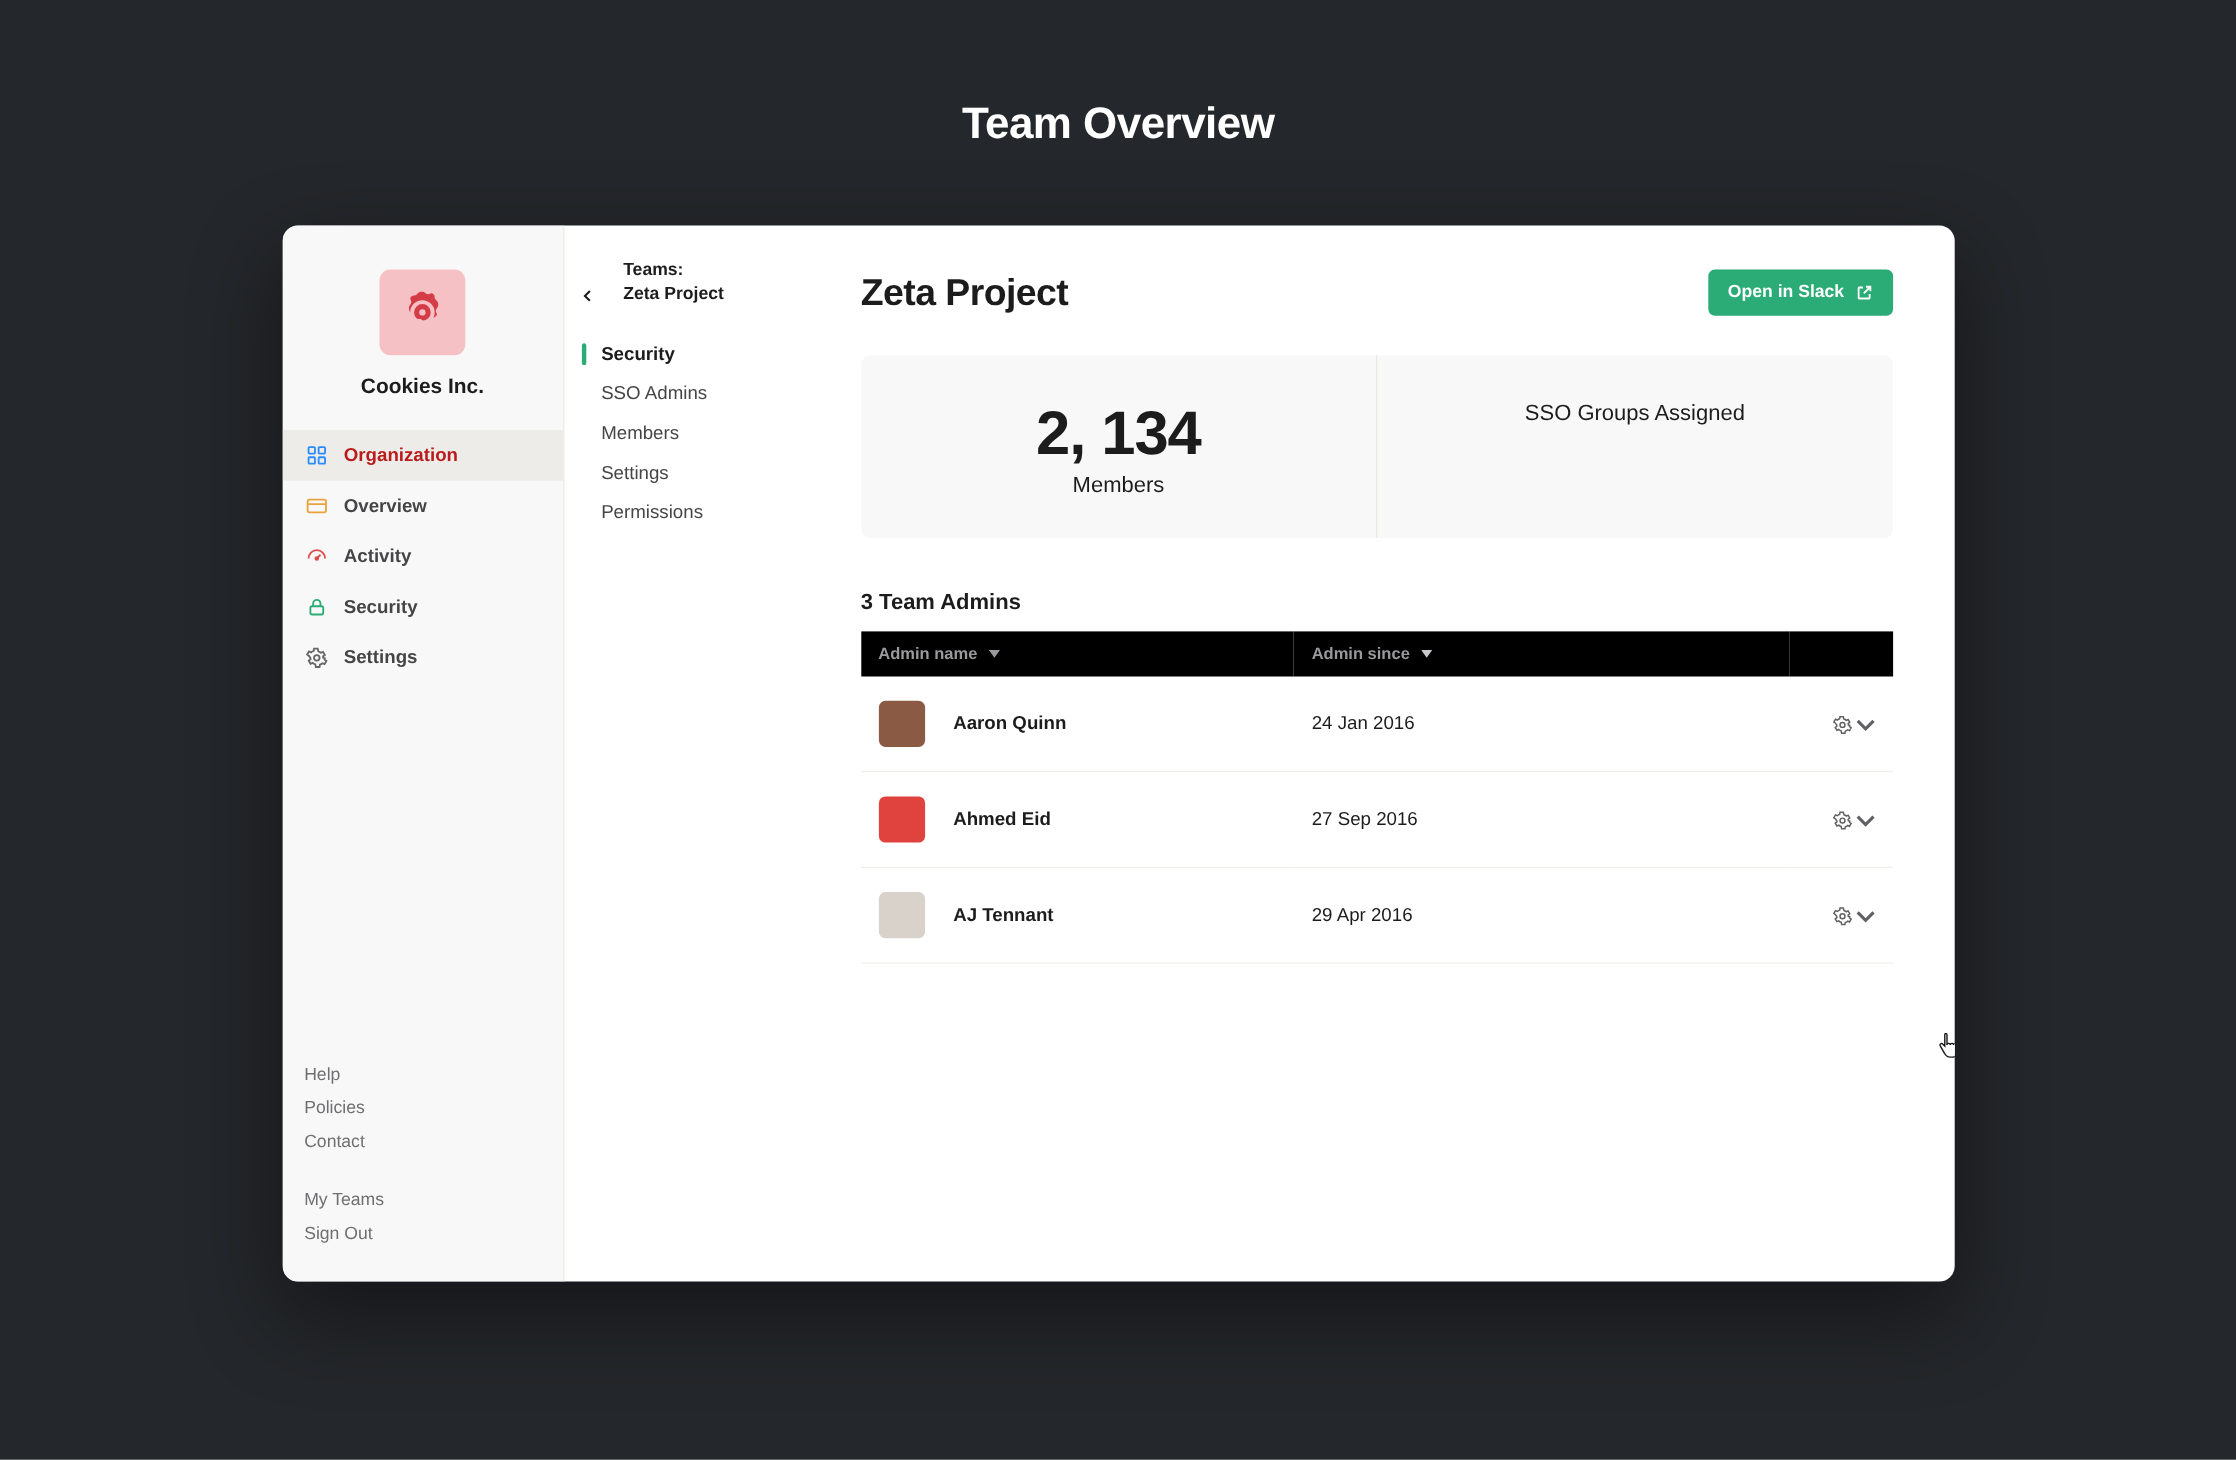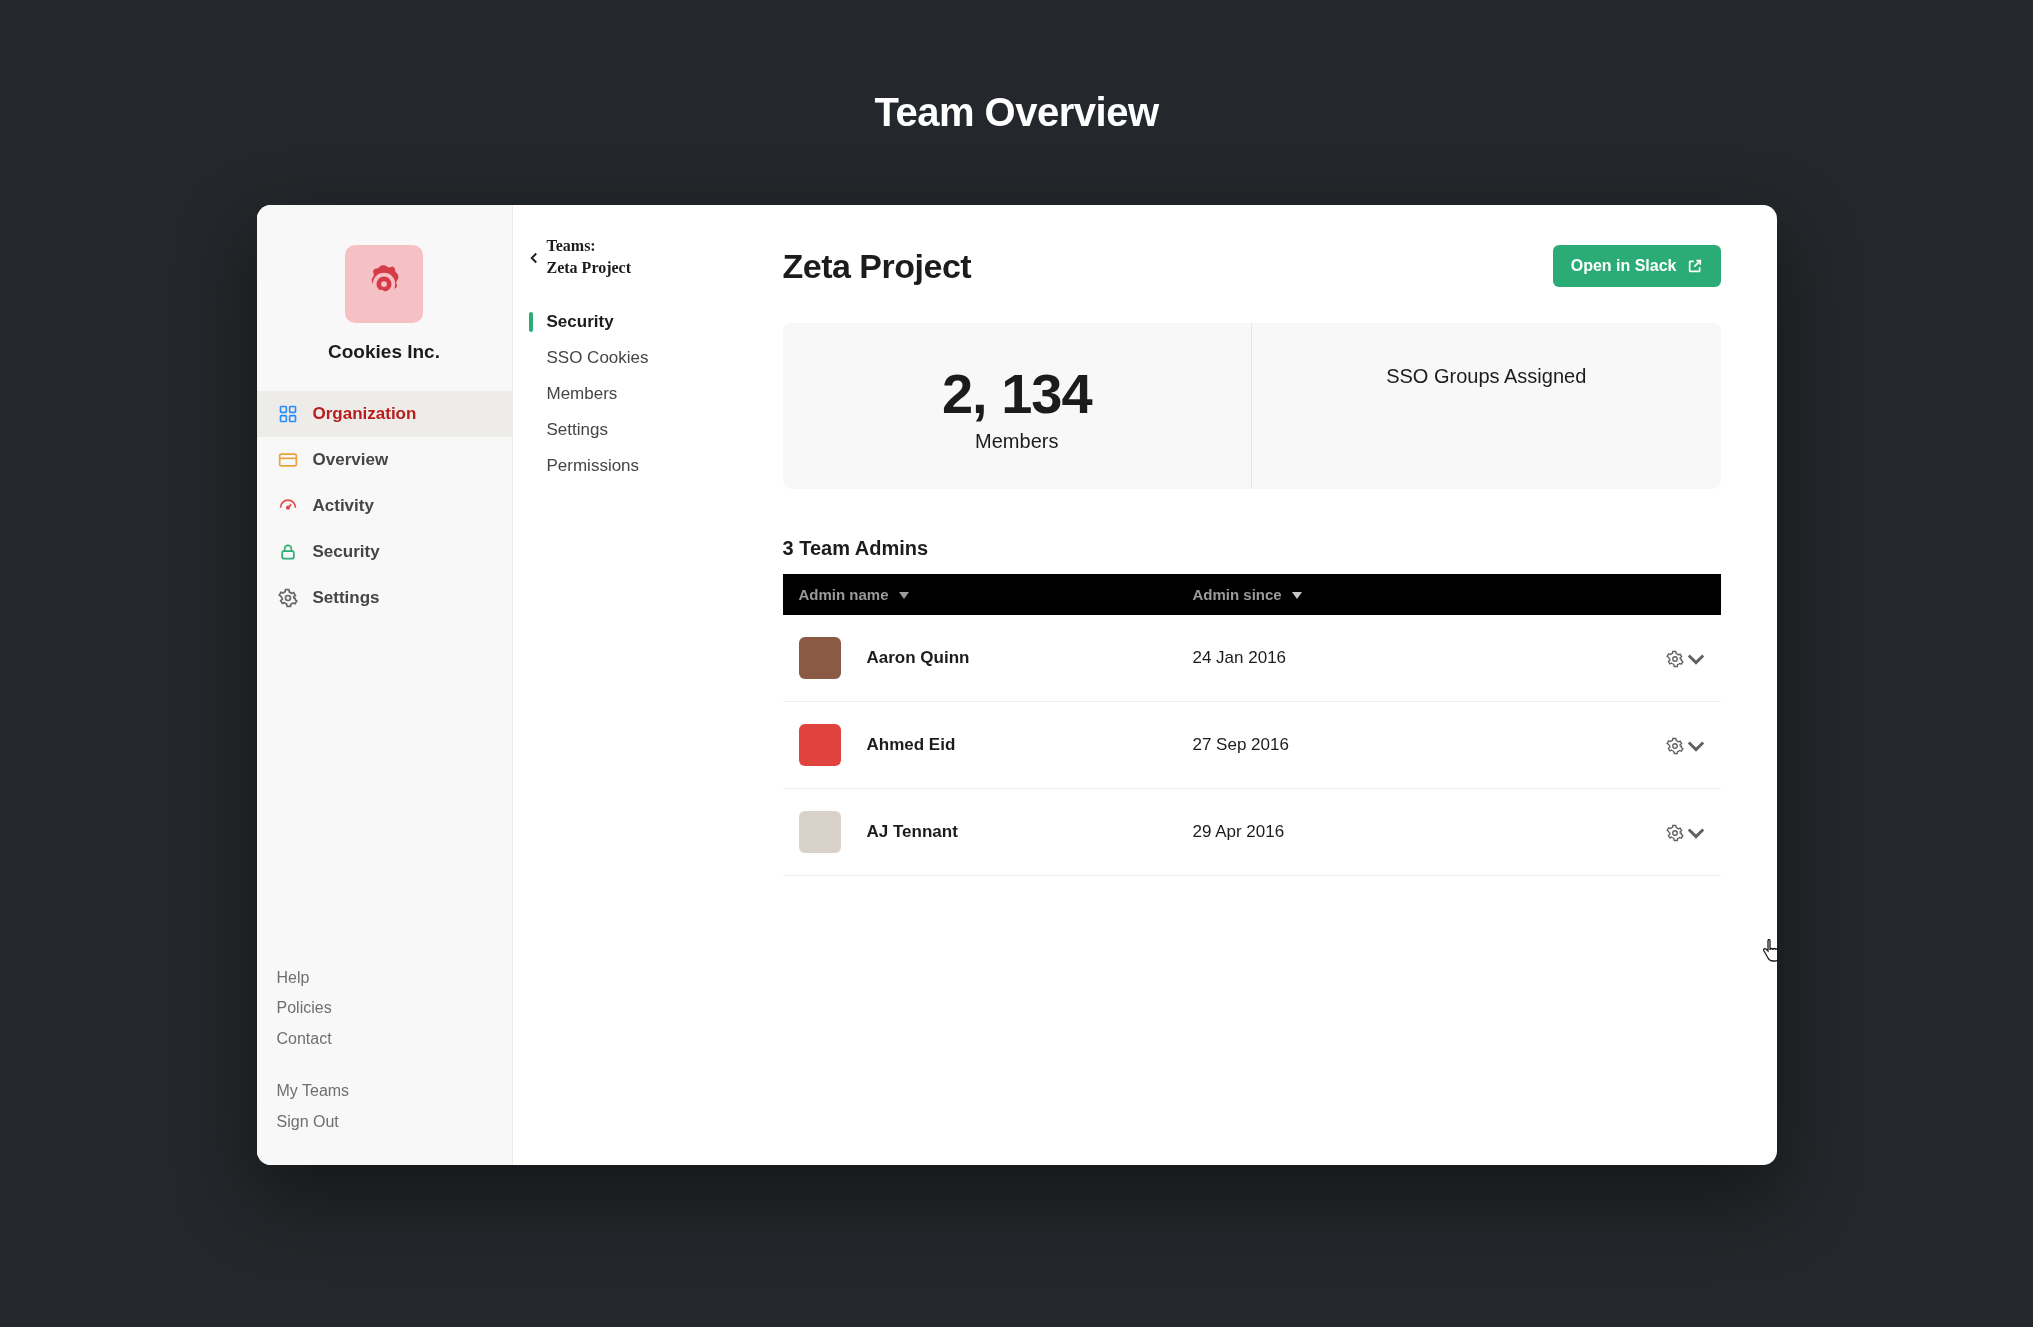--- a/index.html
+++ b/index.html
@@ -77,25 +77,24 @@
     line-height: 1.9;
   }
   .footer-links .gap { height: 22px; }
   
   .subcol {
     width: 240px;
     padding: 28px 10px 0 10px;
   }
   .breadcrumb {
     display: flex;
-    align-items: center;
-    gap: 4px;
+    align-items: flex-end;
+    gap: 24px;
     padding: 2px 8px 26px 2px;
     cursor: pointer;
-    font-family: Liberation Serif, serif;
   }
   .breadcrumb svg { width: 18px; height: 18px; margin-top: 2px; flex-shrink:0; }
   .breadcrumb-text { font-size: 16px; font-weight: 700; line-height: 1.35; }
   .subnav { list-style:none; }
   .subnav-item {
     font-size: 17px;
     color: #454547;
     padding: 8px 0 8px 24px;
     position: relative;
     cursor: pointer;
@@ -258,21 +257,21 @@
       <svg viewBox="0 0 24 24" fill="none" stroke="#1d1c1d" stroke-width="2.5">
           <polyline points="15 18 9 12 15 6"></polyline>
         </svg>
       <div class="breadcrumb-text">
         <div>Teams:</div>
         <div>Zeta Project</div>
       </div>
     </div>
     <ul class="subnav">
       <li class="subnav-item active">Security</li>
-      <li class="subnav-item">SSO Cookies</li>
+      <li class="subnav-item">SSO Admins</li>
       <li class="subnav-item">Members</li>
       <li class="subnav-item">Settings</li>
       <li class="subnav-item">Permissions</li>
     </ul>
   </nav>
 
   <main class="main">
     <div class="main-header">
       <h1 class="main-title">Zeta Project</h1>
       <button class="slack-btn">

